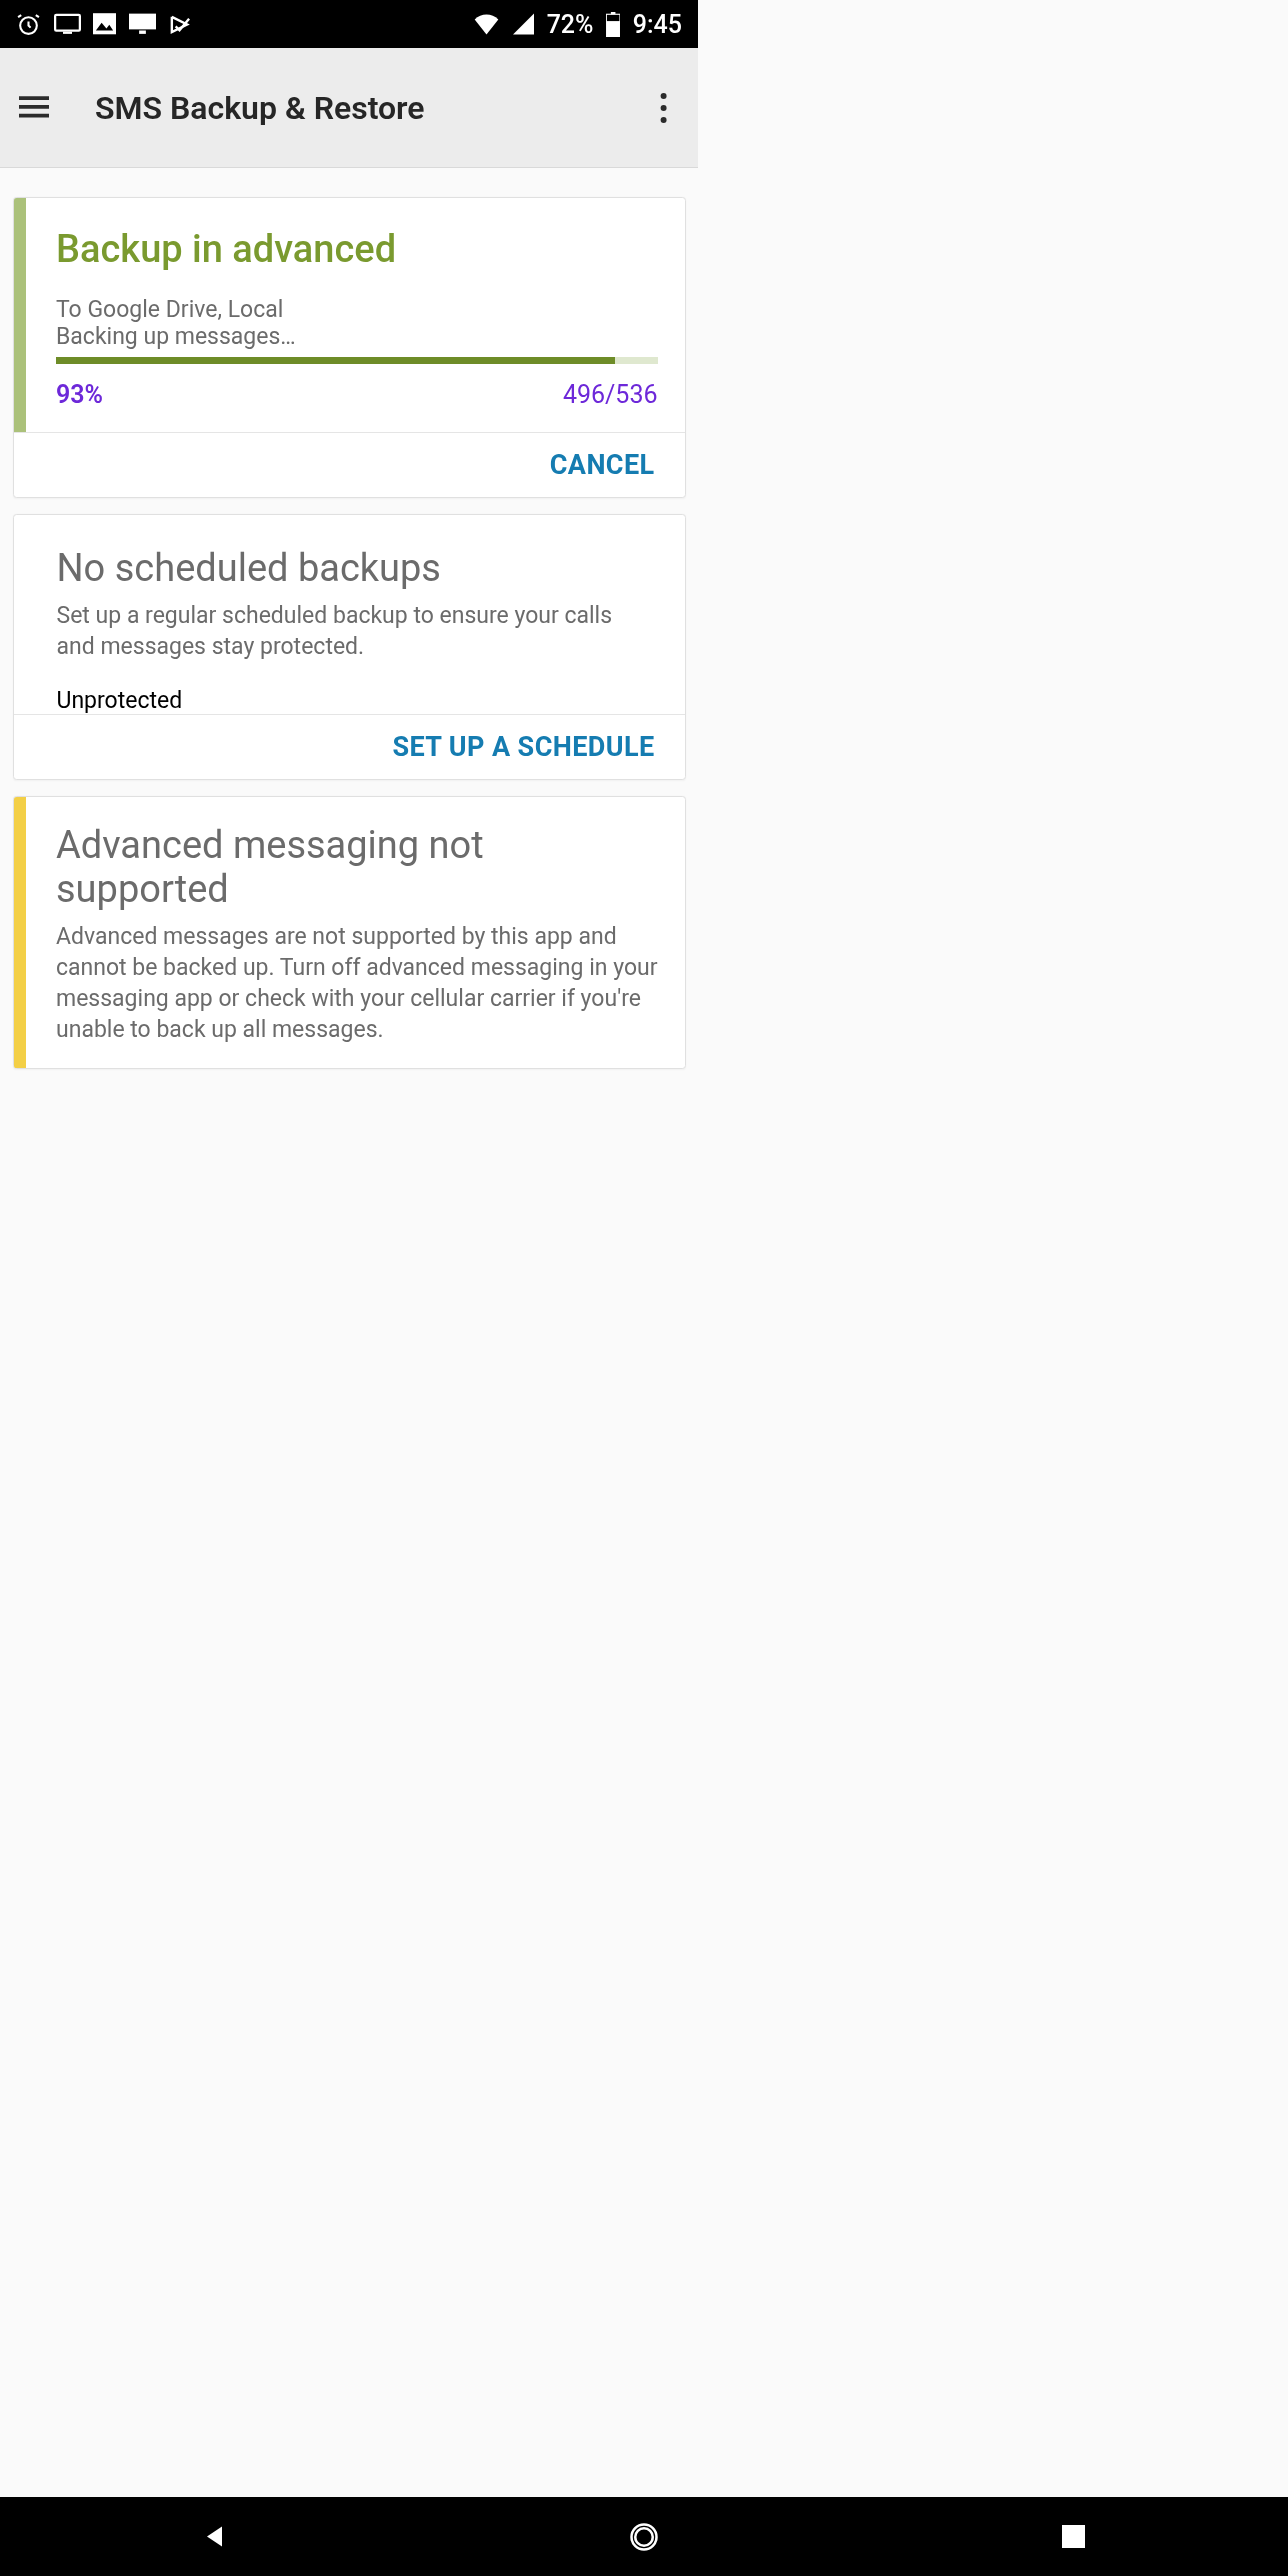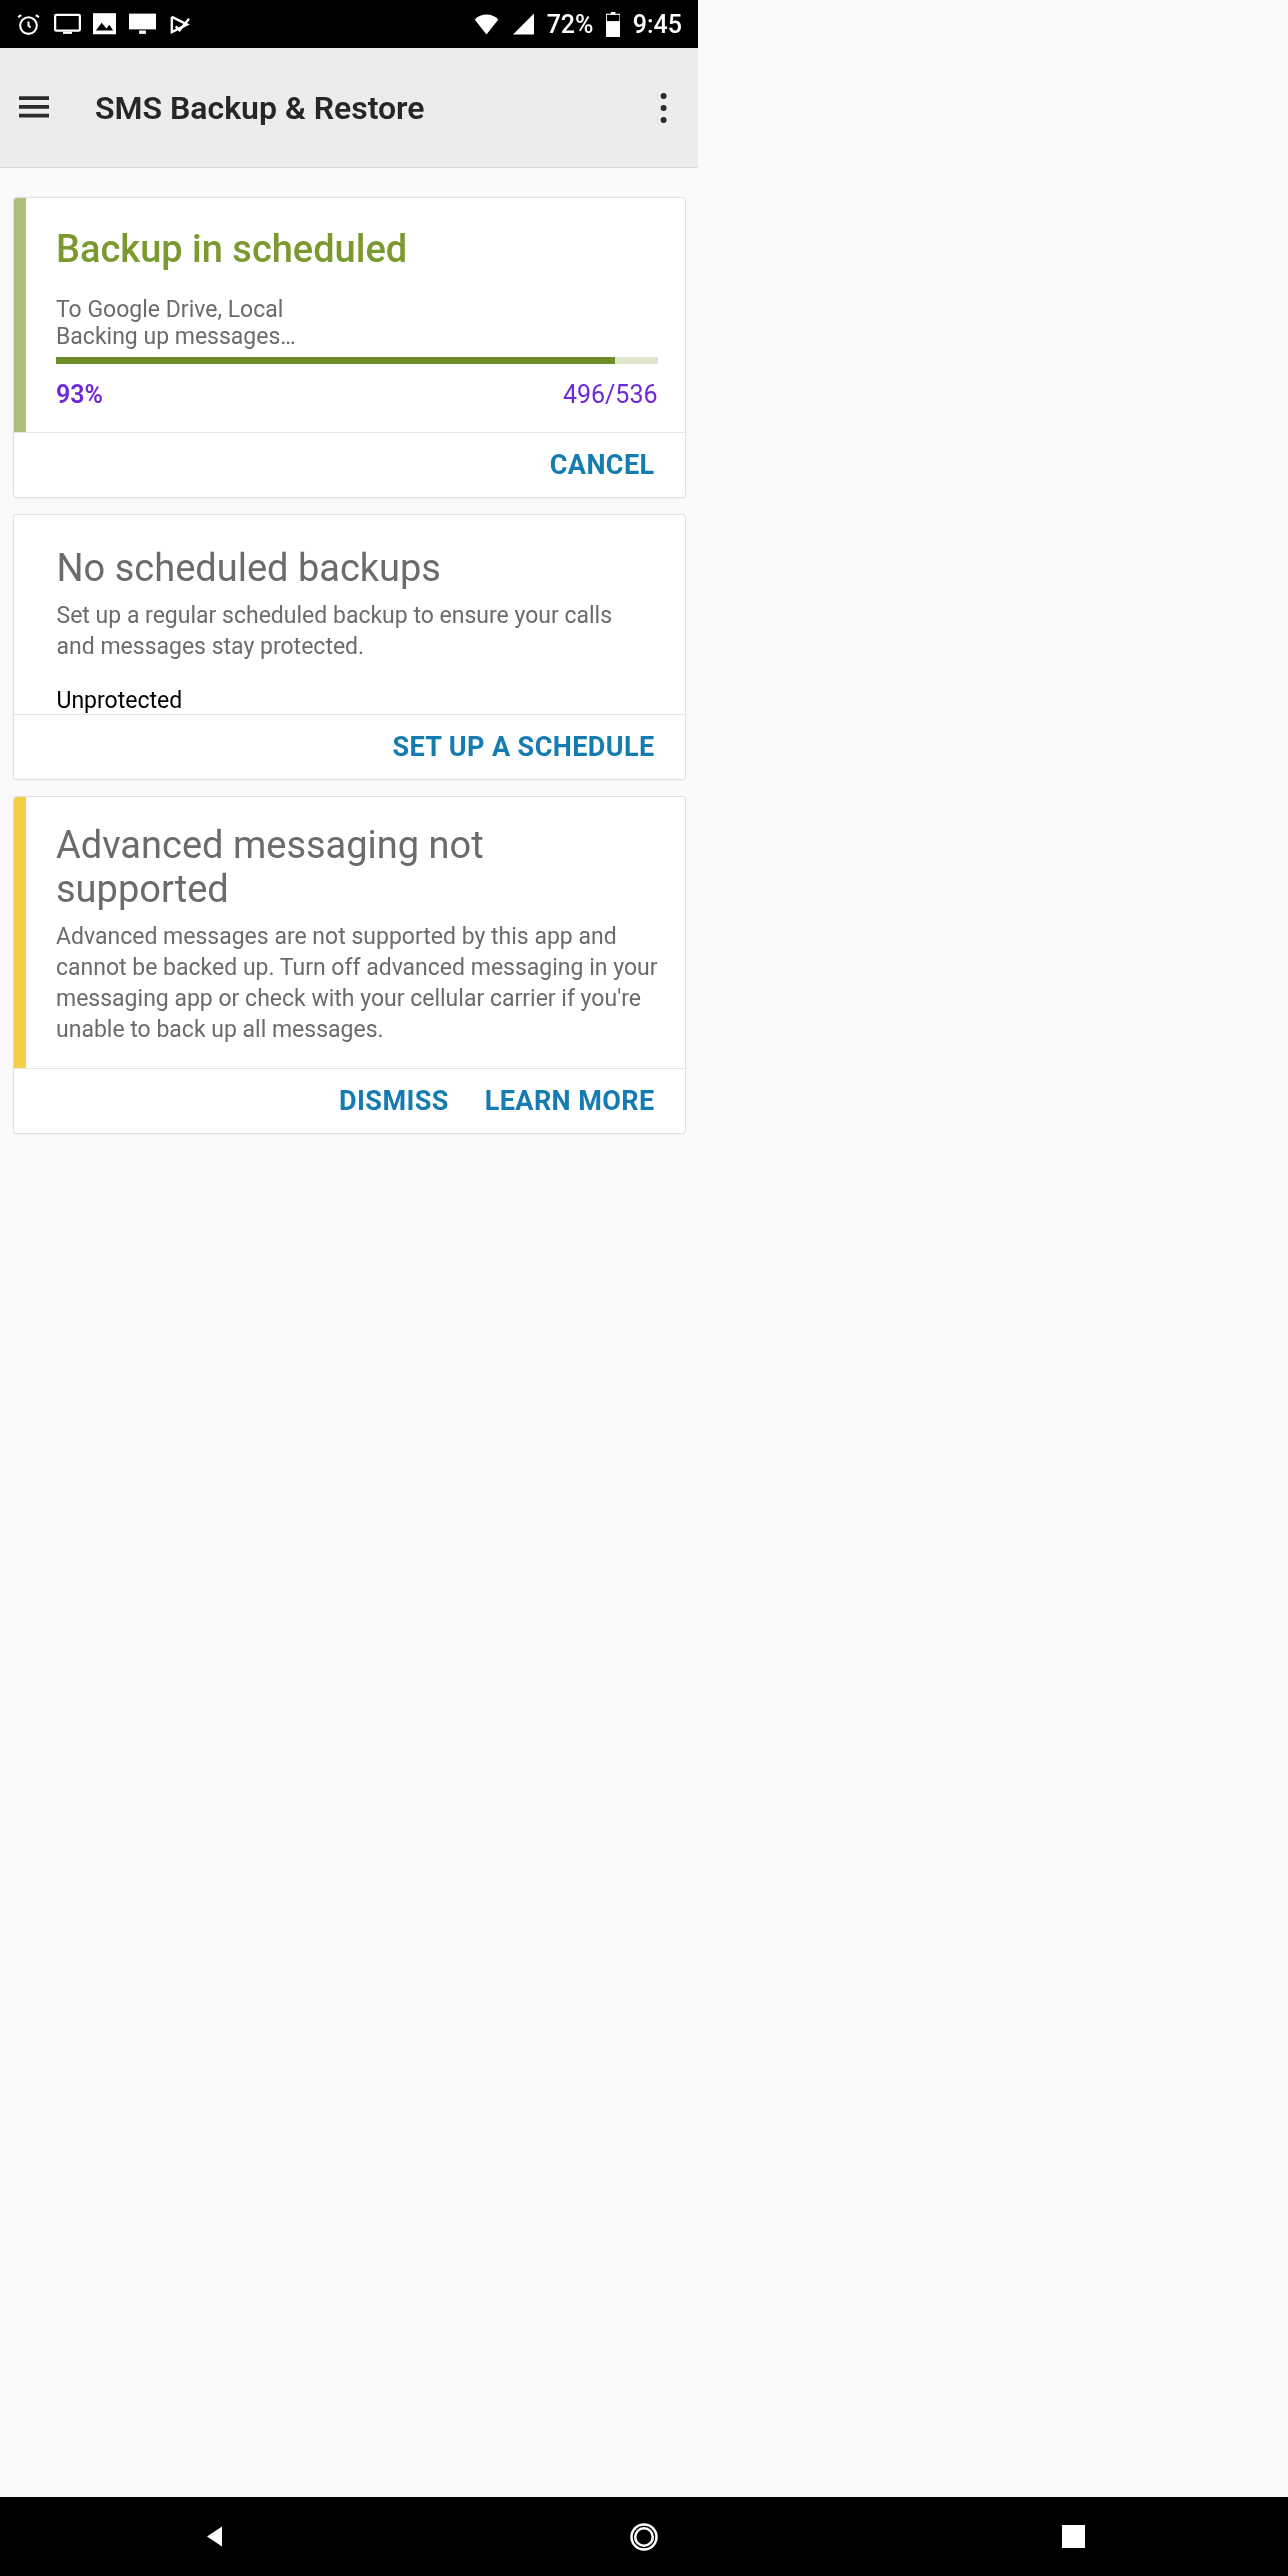--- a/index.html
+++ b/index.html
@@ -119,21 +119,21 @@
       </svg>
   </div>
 </div>
 
 <div class="content">
 
   <div class="card">
     <div class="card-row">
       <div class="accent accent-green"></div>
       <div class="card-inner">
-        <div class="card-title-green">Backup in scheduled</div>
+        <div class="card-title-green">Backup in advanced</div>
         <div class="card-sub">To Google Drive, Local</div>
         <div class="status-line">Backing up messages…</div>
         <div class="progress-track">
           <div class="progress-fill" id="progress-fill" style="width: 93%;"></div>
         </div>
         <div class="progress-meta">
           <span class="pct">93%</span>
           <span>496/536</span>
         </div>
       </div>
@@ -155,24 +155,20 @@
   </div>
 
   <div class="card">
     <div class="card-row">
       <div class="accent accent-yellow"></div>
       <div class="card-inner" style="padding:27px 27px 0 30px;">
         <div class="card-title-gray">Advanced messaging not supported</div>
         <div class="card-desc" style="padding-bottom:23px;">Advanced messages are not supported by this app and cannot be backed up. Turn off advanced messaging in your messaging app or check with your cellular carrier if you're unable to back up all messages.</div>
       </div>
     </div>
-    <div class="card-actions">
-      <span class="btn">DISMISS</span>
-      <span class="btn">LEARN MORE</span>
-    </div>
   </div>
 
 </div>
 
 <div class="navbar">
   <div class="nbtn">
     <svg width="25" height="25" viewBox="0 0 20 20">
         <polygon points="16,2 16,18 4,10" fill="#fff"></polygon>
       </svg>
   </div>

